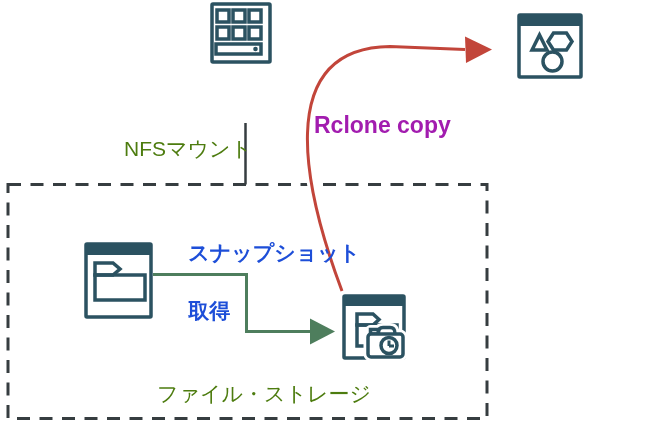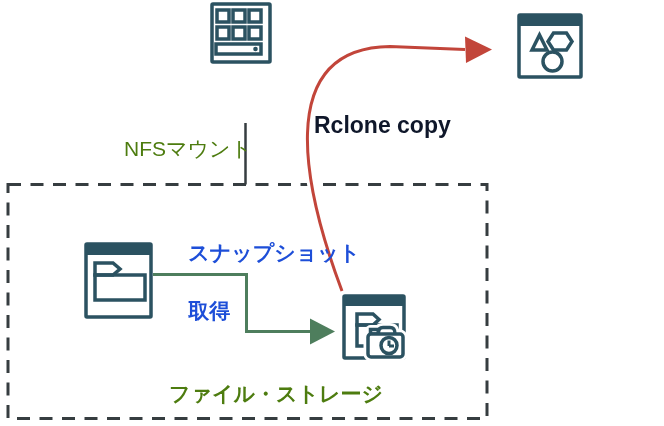--- a/index.html
+++ b/index.html
@@ -7,26 +7,26 @@
     position:relative;
     width:664px;height:426px;
     background:#ffffff;
     font-family:"Liberation Sans","DejaVu Sans",sans-serif;
     overflow:hidden;
   }
   #overlay{position:absolute;left:0;top:0;width:664px;height:426px;}
   .icon{position:absolute;}
   .label{position:absolute;white-space:pre;}
   .label-dark{color:#4d7c0f;font-size:21px;font-weight:400;}
-  .label-red{color:#0f172a;font-size:23px;font-weight:700;}
+  .label-red{color:#a21caf;font-size:23px;font-weight:700;}
   .label-green{color:#1d4ed8;font-size:21px;font-weight:700;line-height:29px;}
   #nfs-label{left:124px;top:135px;}
   #rclone-label{left:314px;top:112px;}
   #snapshot-label{left:165px;top:209px;}
-  #zone-label{left:169px;top:380px;font-weight:bold;}
+  #zone-label{left:157px;top:380px;}
 </style>
 </head>
 <body>
 
 <div id="canvas">
 
   <svg id="overlay" width="664" height="426" viewBox="0 0 664 426">
 
     <rect x="8" y="184.5" width="479" height="234" fill="none" stroke="#363d40" stroke-width="3" stroke-dasharray="13 9.5"></rect>
 

